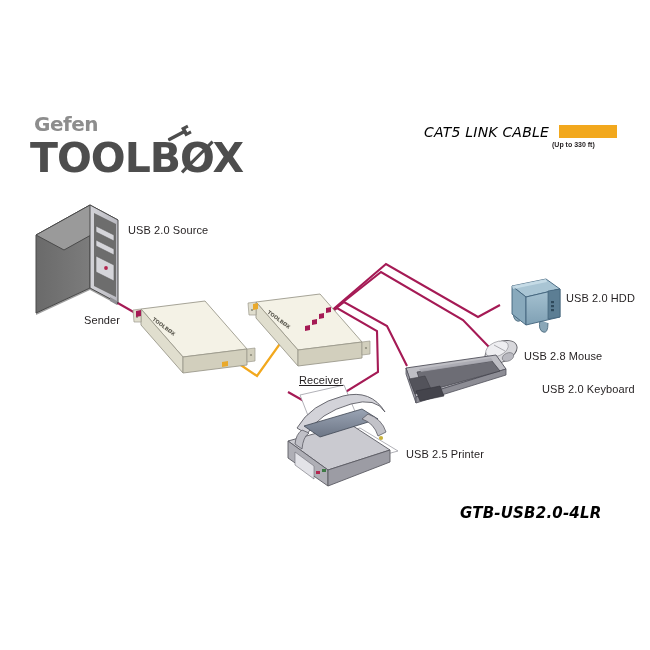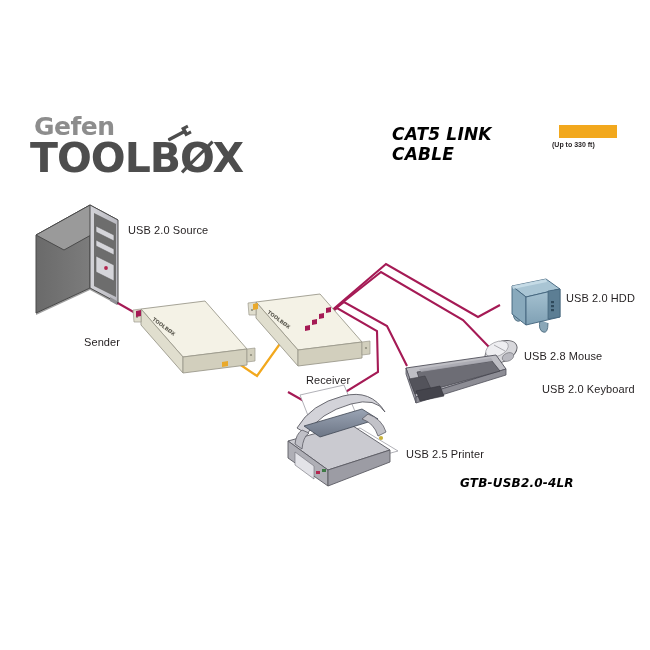--- a/index.html
+++ b/index.html
@@ -3,34 +3,34 @@
 <meta charset="utf-8">
 <style>
   html,body{margin:0;padding:0;background:#ffffff;}
   body{width:650px;height:650px;overflow:hidden;
        font-family:"Liberation Sans","DejaVu Sans",sans-serif;}
   #stage{position:relative;width:650px;height:650px;background:#ffffff;}
   #stage svg{position:absolute;left:0;top:0;}
   .lbl{position:absolute;font-size:11px;color:#231f20;letter-spacing:.1px;white-space:nowrap;}
   
   #logo{position:absolute;left:30px;top:112px;width:190px;height:68px;}
-  #gefen-word{position:absolute;left:4px;top:0;font-size:25px;font-weight:bold;
+  #gefen-word{position:absolute;left:4px;top:0;font-size:20px;font-weight:bold;
               color:#8d8d8d;letter-spacing:-0.5px;font-family:"DejaVu Sans",sans-serif;}
   #toolbox-word{position:absolute;left:0;top:22px;font-size:41px;font-weight:bold;
                 color:#4d4d4d;letter-spacing:-1px;font-family:"DejaVu Sans",sans-serif;}
   
   #legend{position:absolute;left:392px;top:124px;width:225px;height:60px;}
   .leg-row{position:absolute;height:16px;}
-  .leg-text{position:absolute;right:0;font-size:17px;font-weight:bold;font-style:italic;
+  .leg-text{position:absolute;right:0;font-size:14px;font-weight:normal;font-style:italic;
             color:#000;letter-spacing:.2px;font-family:"DejaVu Sans",sans-serif;}
   .leg-sw{position:absolute;width:58px;height:13px;}
   #leg-note{position:absolute;left:552px;top:141px;font-size:7px;color:#231f20;
             font-weight:bold;white-space:nowrap;}
   
-  #prodcode{position:absolute;left:460px;top:476px;font-size:12px;font-weight:bold;
+  #prodcode{position:absolute;left:460px;top:504px;font-size:15px;font-weight:bold;
             font-style:italic;color:#000;letter-spacing:.2px;
             font-family:"DejaVu Sans",sans-serif;white-space:nowrap;}
 </style>
 </head>
 <body>
 
 <div id="stage">
 
   <div id="logo">
     <div id="gefen-word">Gefen</div>
@@ -213,22 +213,22 @@
       <polygon points="304,426 362,409 378,419 320,437" fill="url(#gPrinterDrum)" stroke="#3f4653" stroke-width="0.8"></polygon>
 
       <path d="M368,414 q14,5 18,18 l-8,4 q-4,-13 -16,-17 z" fill="#C2C2C8" stroke="#5b5b63" stroke-width="0.8"></path>
       <circle cx="381" cy="438" r="2.1" fill="#c9b23a"></circle>
 
       <path d="M302,430 q-6,4 -7,14 l7,5 q1,-12 7,-16 z" fill="#BFBFC6" stroke="#5b5b63" stroke-width="0.8"></path>
     </g>
   </svg>
 
   <div class="lbl" style="left:128px;top:224px;">USB 2.0 Source</div>
-  <div class="lbl" style="left:84px;top:336px;text-align:right;">Sender</div>
-  <div class="lbl" style="left:306px;top:374px;">Receiver</div>
+  <div class="lbl" style="left:84px;top:314px;text-align:right;">Sender</div>
+  <div class="lbl" style="left:299px;top:374px;text-decoration:underline;">Receiver</div>
   <div class="lbl" style="left:566px;top:292px;">USB 2.0 HDD</div>
   <div class="lbl" style="left:524px;top:350px;">USB 2.8 Mouse</div>
   <div class="lbl" style="left:506px;top:383px;margin-left:36px;">USB 2.0 Keyboard</div>
   <div class="lbl" style="left:406px;top:448px;">USB 2.5 Printer</div>
 
   <div id="prodcode">GTB-USB2.0-4LR</div>
 
 </div>
 
 </body></html>

